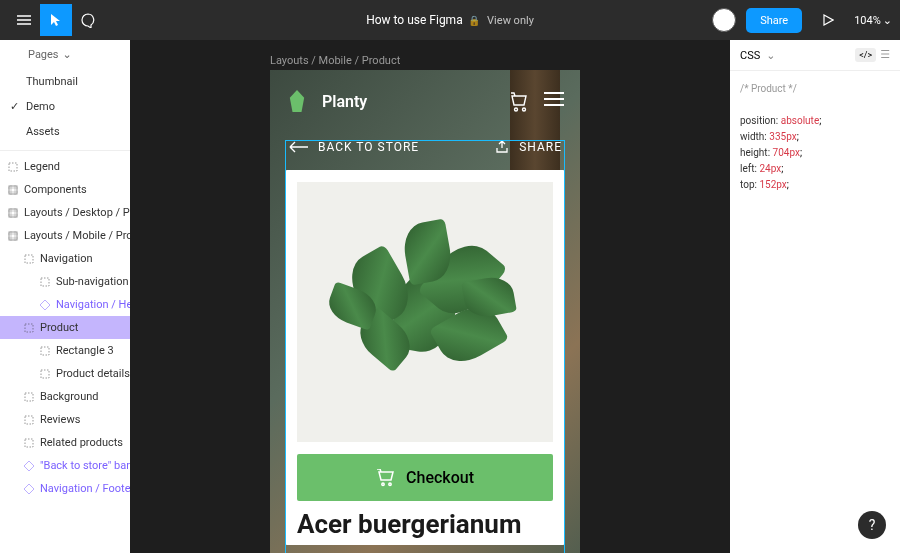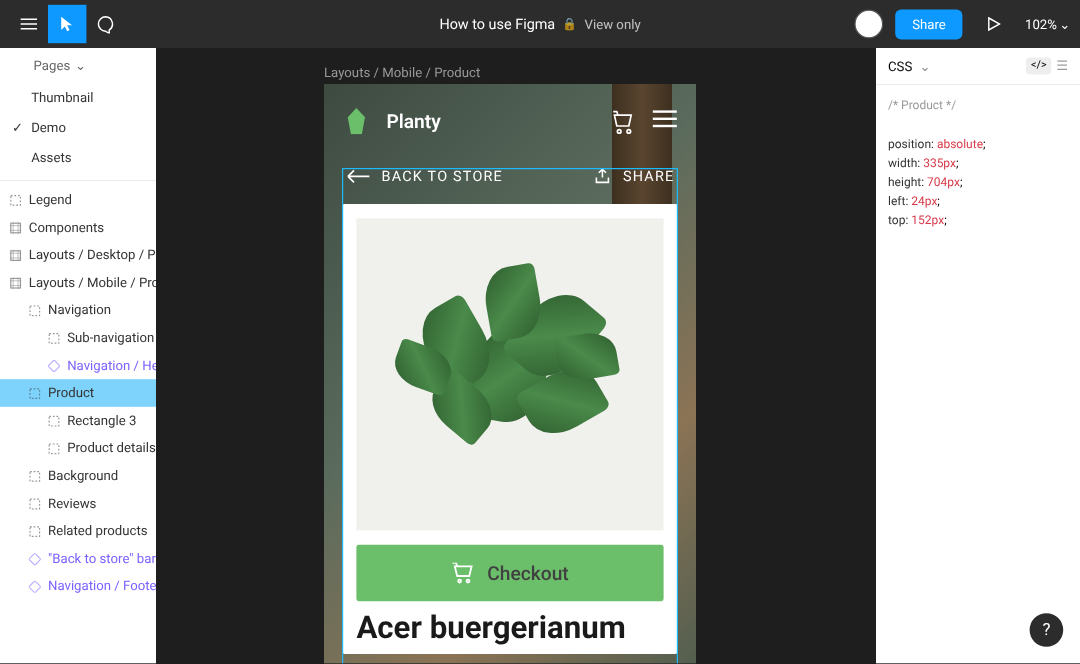--- a/index.html
+++ b/index.html
@@ -17,41 +17,41 @@
 .zoom{font-size:11px;display:flex;align-items:center;gap:2px}
 .main{display:flex;height:513px}
 .left-panel{width:130px;background:#fff;display:flex;flex-direction:column;font-size:11px;color:#333;overflow-y:auto}
 .pages-hdr{padding:8px 28px;display:flex;align-items:center;gap:4px;color:#666;font-size:11px}
 .page-item{padding:6px 10px 6px 26px;cursor:pointer;position:relative}
 .page-item.active::before{content:"✓";position:absolute;left:10px}
 .layer{padding:5px 8px;display:flex;align-items:center;gap:6px;cursor:pointer;white-space:nowrap;overflow:hidden;text-overflow:ellipsis}
 .layer.d1{padding-left:8px}
 .layer.d2{padding-left:24px}
 .layer.d3{padding-left:40px}
-.layer.selected{background:#7dd3fc}
+.layer.selected{background:#c4b5fd}
 .layer.purple{color:#7b61ff}
 .layer .li{width:10px;height:10px;flex-shrink:0;opacity:.5}
 .canvas{flex:1;background:#1e1e1e;position:relative;overflow:hidden}
 .crumb{position:absolute;top:14px;left:140px;color:#999;font-size:11px}
 .frame{position:absolute;top:30px;left:140px;width:310px;height:520px;background:#4a5b4e;overflow:hidden}
 .bg-img{position:absolute;inset:0;background:linear-gradient(135deg,#3d4a40 0%,#5a6b5d 40%,#8b7355 70%,#4a5b4e 100%)}
 .tree-trunk{position:absolute;right:20px;top:0;width:50px;height:300px;background:linear-gradient(90deg,#3d2f1f,#5a4630,#3d2f1f);border-radius:0 0 20px 20px}
 .brand{position:absolute;top:20px;left:18px;display:flex;align-items:center;gap:16px;color:#fff;font-size:16px;font-weight:600}
 .leaf-logo{width:18px;height:22px;background:#6bbf6b;clip-path:polygon(50% 0,90% 35%,75% 100%,25% 100%,10% 35%)}
 .cart-icon{position:absolute;top:20px;right:50px;width:22px;height:22px}
 .menu-icon{position:absolute;top:22px;right:16px;width:20px;height:14px;display:flex;flex-direction:column;justify-content:space-between}
 .menu-icon span{height:2px;background:#fff}
 .backbar{position:absolute;top:70px;left:0;right:0;display:flex;align-items:center;justify-content:space-between;padding:0 18px;color:#fff;font-size:12px;letter-spacing:1px}
 .backbar .bk{display:flex;align-items:center;gap:10px}
 .sel-outline{position:absolute;top:100px;left:155px;width:280px;height:420px;border:1px solid #1abcfe;pointer-events:none;z-index:10}
 .prod-card{position:absolute;top:100px;left:15px;width:280px;background:#fff;border-radius:2px}
 .prod-img{height:260px;margin:12px;background:#f0f0ec;position:relative;overflow:hidden}
 .plant{position:absolute;left:50%;top:50%;transform:translate(-50%,-50%);width:180px;height:200px}
 .plant-leaf{position:absolute;background:linear-gradient(135deg,#2d5a2d,#4a8a4a,#2d5a2d);border-radius:50% 10% 50% 10%}
-.checkout-btn{margin:8px 12px;background:#6bbf6b;color:#404040;padding:14px;text-align:center;font-size:16px;font-weight:500;display:flex;align-items:center;justify-content:center;gap:10px;border-radius:2px}
+.checkout-btn{margin:8px 12px;background:#6bbf6b;color:#000000;padding:14px;text-align:center;font-size:16px;font-weight:500;display:flex;align-items:center;justify-content:center;gap:10px;border-radius:2px}
 .prod-title{margin:6px 12px 6px;font-size:26px;font-weight:700;color:#1a1a1a}
 .right-panel{width:170px;background:#fff;font-size:11px;padding:0;overflow:hidden}
 .rp-tabs{display:flex;align-items:center;border-bottom:1px solid #eee;padding:8px 10px;gap:6px}
 .rp-icons{margin-left:auto;display:flex;gap:4px}
 .rp-code{padding:10px;font-family:Menlo,monospace;font-size:10px;line-height:1.6}
 .rp-comment{color:#999}
 .rp-prop{color:#333}
 .rp-val{color:#d73a49}
 .help-btn{position:absolute;bottom:14px;right:14px;width:28px;height:28px;border-radius:50%;background:#2c2c2c;color:#fff;display:flex;align-items:center;justify-content:center;font-size:14px;cursor:pointer}
 svg{display:block}
@@ -84,21 +84,21 @@
   </div>
   <div class="tb-right">
     <div class="avatar"></div>
     <button class="share-btn">Share</button>
     <div class="tb-icon">
       <svg width="12" height="12" viewBox="0 0 12 12">
           <path d="M2 1l9 5-9 5z" fill="none" stroke="#fff" stroke-width="1.2"></path>
         </svg>
     </div>
     <div class="zoom">
-      <span>102%</span>
+      <span>104%</span>
       <span>⌄</span>
     </div>
   </div>
 </div>
 
 <div class="main">
 
   <div class="left-panel">
     <div class="pages-hdr">
       <span>Pages</span>

